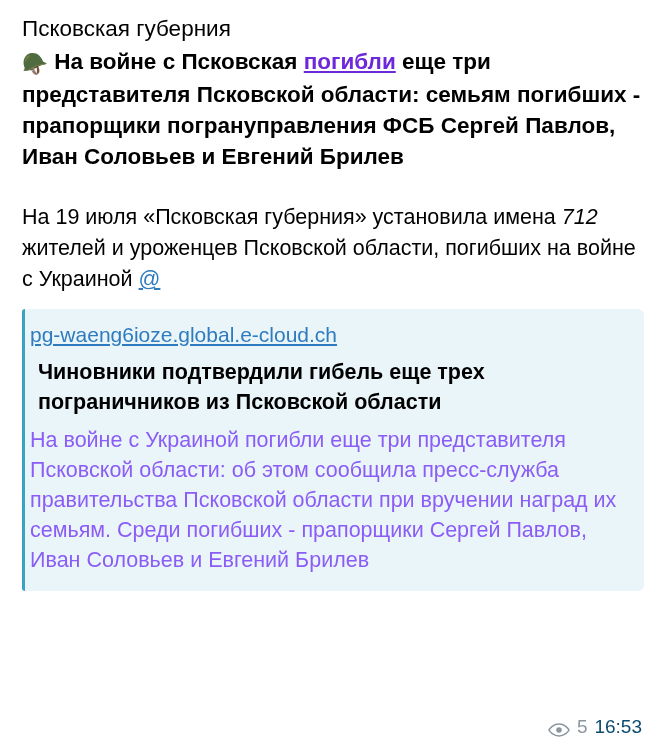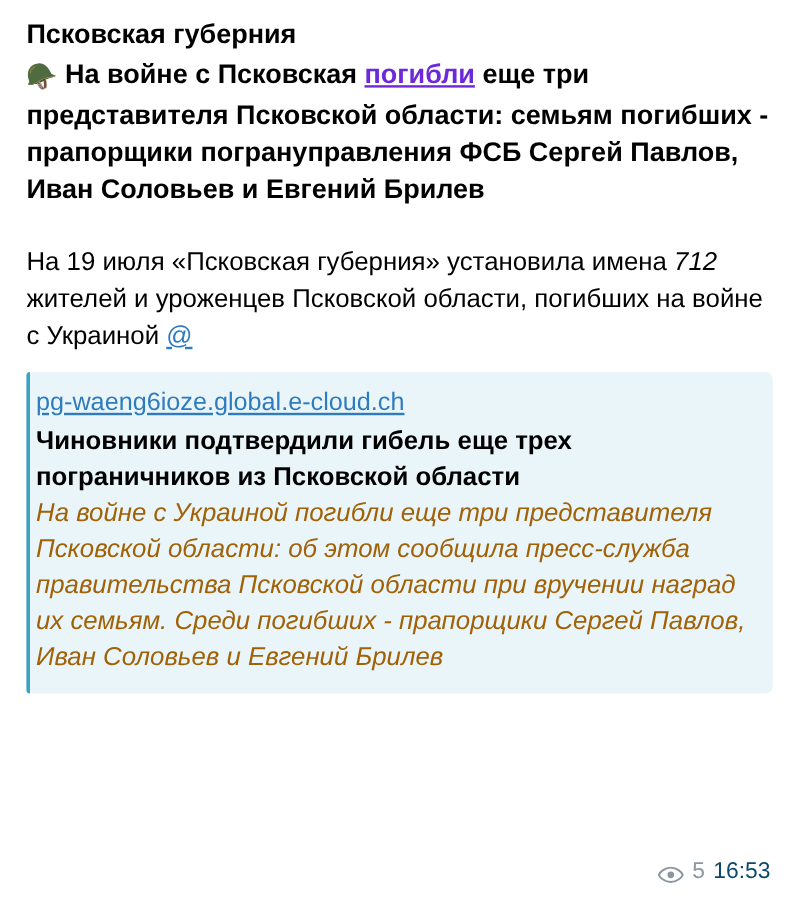--- a/index.html
+++ b/index.html
@@ -16,21 +16,21 @@
   }
   .message {
     box-sizing: border-box;
     width: 664px;
     height: 748px;
     padding: 14px 20px 0 22px;
     position: relative;
   }
   .channel-title {
     font-size: 22.5px;
-    font-weight: bold;
+    font-weight: normal;
     line-height: 30px;
     color: #000000;
     margin: 0 0 2px 0;
   }
   .headline {
     font-size: 22.5px;
     font-weight: bold;
     line-height: 31px;
     color: #000000;
     margin: 0;
@@ -86,28 +86,27 @@
     text-underline-offset: 2px;
     line-height: 28px;
     display: block;
     margin-bottom: 2px;
   }
   .preview-title {
     font-size: 21.5px;
     font-weight: bold;
     line-height: 30px;
     color: #000000;
-    margin: 0;
+    margin: 8px;
   }
   .preview-desc {
     font-size: 21.5px;
     line-height: 30px;
-    color: #a16207;
+    color: #8b5cf6;
     margin: 0;
-    font-style: italic;
   }
   .meta-row {
     position: absolute;
     right: 22px;
     bottom: 10px;
     display: flex;
     align-items: center;
     gap: 7px;
     color: #8b96a0;
     font-size: 19px;

